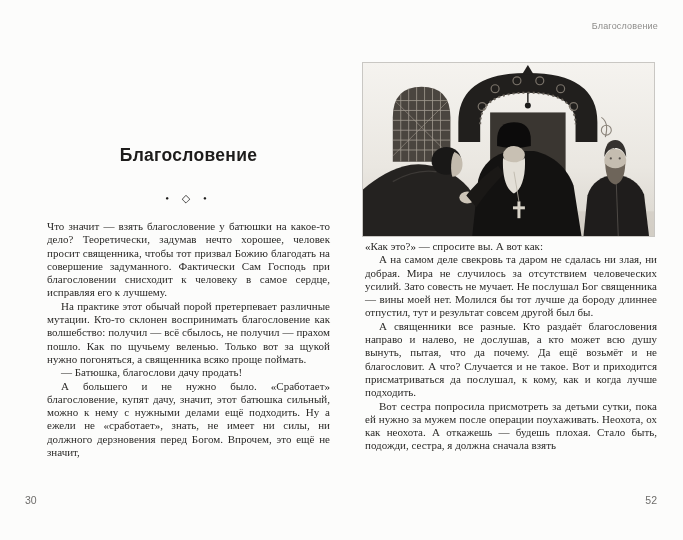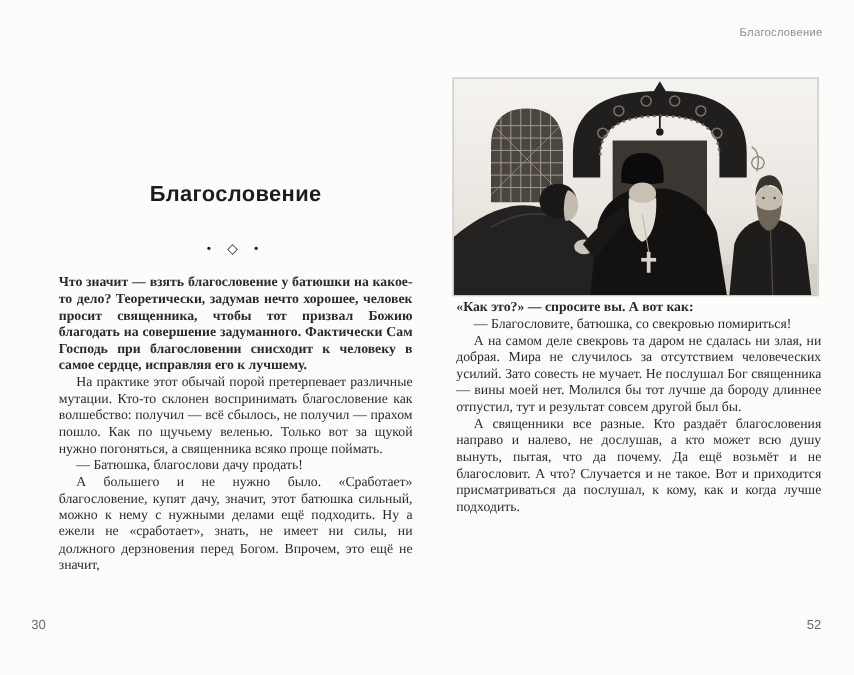--- a/index.html
+++ b/index.html
@@ -12,21 +12,21 @@
     text-align:center;font-family:"Liberation Sans",sans-serif;font-weight:700;
     font-size:17.5px;letter-spacing:.3px;color:#1d1c1b;}
   .ornament{position:absolute;left:47px;top:192px;width:283px;text-align:center;
     font-size:11px;letter-spacing:5px;color:#1d1c1b;}
 
   
   .body-text{position:absolute;text-align:justify;font-size:11px;line-height:13.3px;}
   .body-left{left:47px;top:220px;width:283px;}
   .body-right{left:365px;top:240px;width:292px;}
   .para{margin:0;text-indent:14px;}
-  .body-text .para:first-child{text-indent:0;font-weight:bold;}
+  .body-text .para:first-child{text-indent:0;}
 
   
   .running-header{position:absolute;left:365px;top:21px;width:293px;text-align:right;
     font-family:"Liberation Sans",sans-serif;font-size:9px;color:#8d8c8a;letter-spacing:.2px;}
   .page-number{position:absolute;top:494px;font-family:"Liberation Sans",sans-serif;
     font-size:10.5px;color:#6e6d6b;}
   .pn-left{left:25px;}
   .pn-right{left:365px;width:292px;text-align:right;}
 
   
@@ -117,19 +117,19 @@
       <ellipse cx="254" cy="99" rx="11" ry="12" fill="#c5bdb0"></ellipse>
       <path d="M243,95 C243,84 248,78 254,78 C260,78 265,84 265,95 C262,88 258,86 254,86 C250,86 246,88 243,95 Z" fill="#35322f"></path>
       <path d="M244,102 C244,114 248,122 254,123 C260,122 264,114 264,102 C260,108 248,108 244,102 Z" fill="#6e655a"></path>
       <circle cx="249.5" cy="96.5" r="1.1" fill="#55504b"></circle>
       <circle cx="258.5" cy="96.5" r="1.1" fill="#55504b"></circle>
     </svg>
   </figure>
 
   <div class="body-text body-right">
       <p class="para">«Как это?» — спросите вы. А вот как:</p>
-      <p class="para">— Благословите, батюшка, со свекровью помириться!</p>
       <p class="para">А на самом деле свекровь та даром не сдалась ни злая, ни добрая. Мира не случилось за отсутствием человеческих усилий. Зато совесть не мучает. Не послушал Бог священника — вины моей нет. Молился бы тот лучше да бороду длиннее отпустил, тут и результат совсем другой был бы.</p>
       <p class="para">А священники все разные. Кто раздаёт благословения направо и налево, не дослушав, а кто может всю душу вынуть, пытая, что да почему. Да ещё возьмёт и не благословит. А что? Случается и не такое. Вот и приходится присматриваться да послушал, к кому, как и когда лучше подходить.</p>
+      <p class="para">Вот сестра попросила присмотреть за детьми сутки, пока ей нужно за мужем после операции поухаживать. Неохота, ох как неохота. А откажешь — будешь плохая. Стало быть, подожди, сестра, я должна сначала взять</p>
     </div>
   <div class="page-number pn-right">52</div>
 
 </div>
 
 </body></html>

